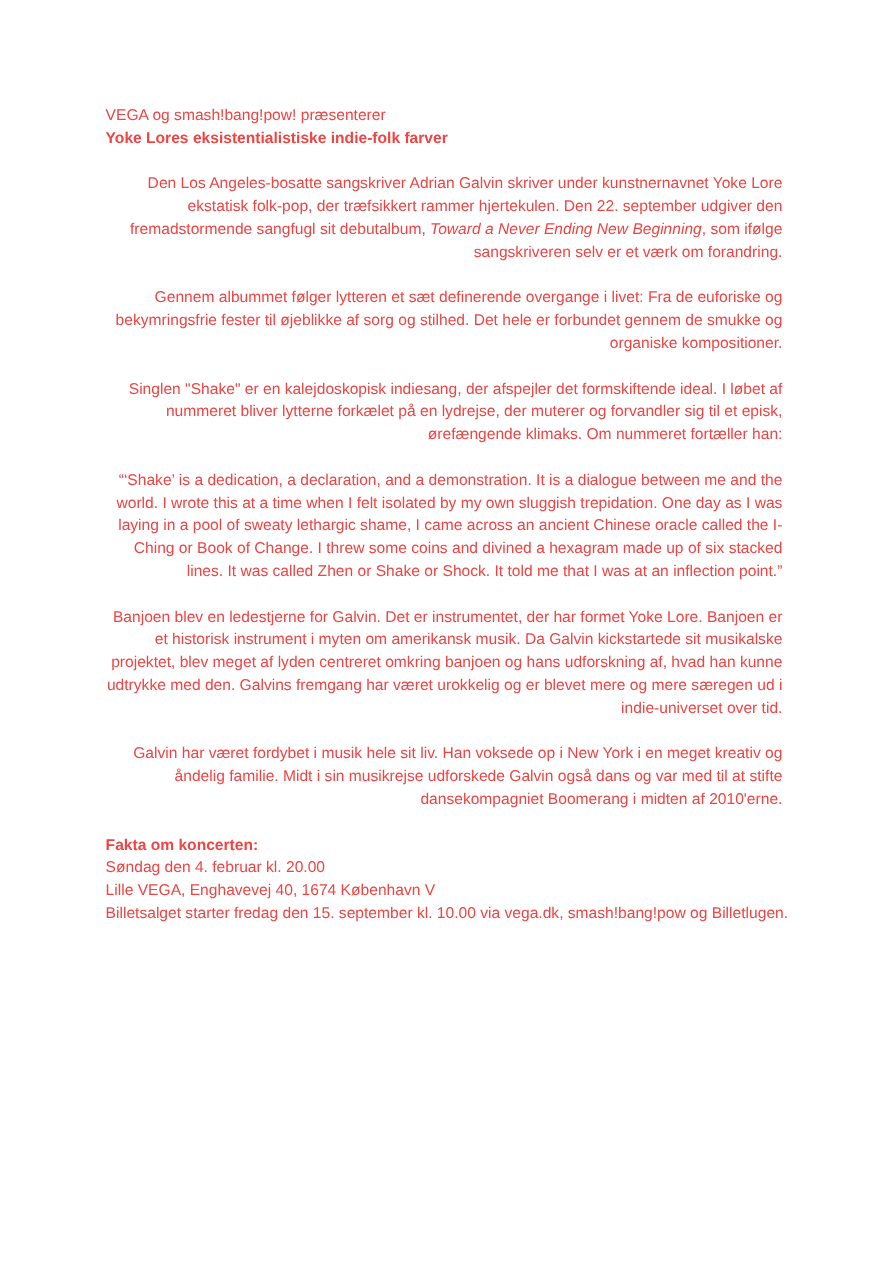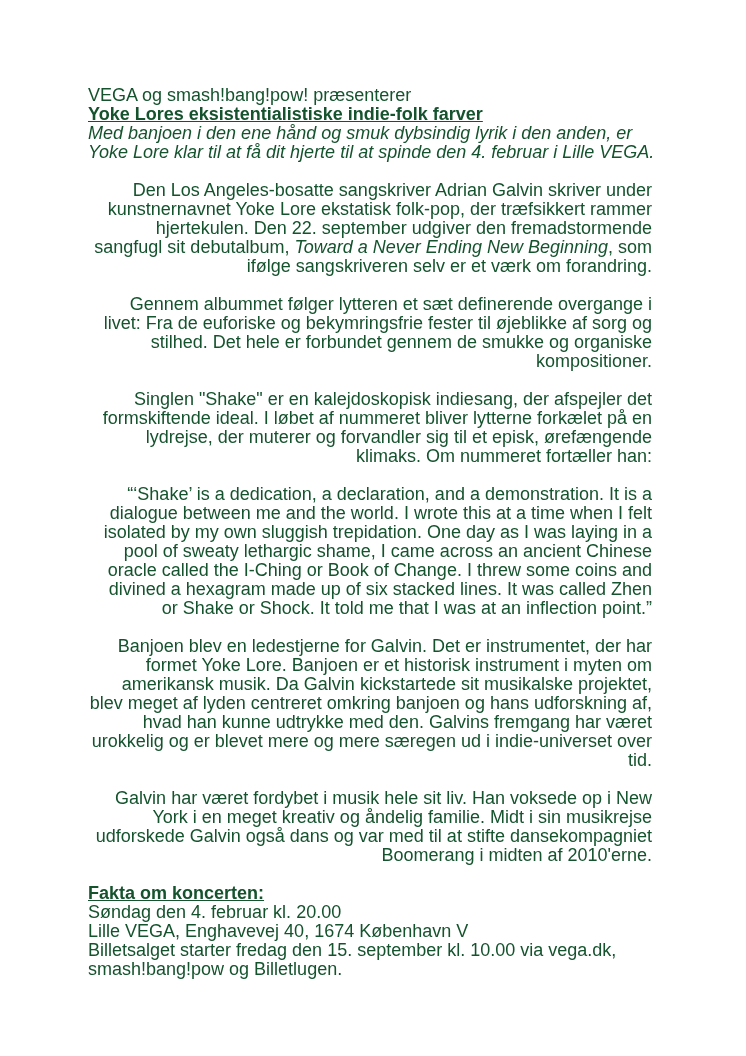--- a/index.html
+++ b/index.html
@@ -13,42 +13,41 @@
     height: 1056px;
     background: #ffffff;
     overflow: hidden;
   }
   .content {
     position: absolute;
     left: 88px;
     top: 86px;
     width: 580px;
     font-family: "Liberation Sans", sans-serif;
-    font-size: 18px;
+    font-size: 13px;
     line-height: 19px;
-    color: #14532d;
+    color: #ef4444;
     -webkit-font-smoothing: antialiased;
   }
   .line { margin: 0; }
   .intro { margin: 0 0 19px 0; }
   .para { margin: 0 16px 19px 0; text-align: right; }
-  .bold { font-weight: 700; text-decoration: underline; }
+  .bold { font-weight: 700; }
   .italic { font-style: italic; }
   .facts { margin: 0; }
 </style>
 </head>
 <body>
 
 <div class="page">
   <div class="content">
 
     <div class="intro">
       <p class="line">VEGA og smash!bang!pow! præsenterer</p>
       <p class="line bold">Yoke Lores eksistentialistiske indie-folk farver</p>
-      <p class="line italic">Med banjoen i den ene hånd og smuk dybsindig lyrik i den anden, er Yoke Lore klar til at få dit hjerte til at spinde den 4. februar i Lille VEGA.</p>
     </div>
 
     <p class="para"><span>Den Los Angeles-bosatte sangskriver Adrian Galvin skriver under kunstnernavnet Yoke Lore ekstatisk folk-pop, der træfsikkert rammer hjertekulen. Den 22. september udgiver den fremadstormende sangfugl sit debutalbum, </span><span class="italic">Toward a Never Ending New Beginning</span><span>, som ifølge sangskriveren selv er et værk om forandring.</span></p>
 
     <p class="para">Gennem albummet følger lytteren et sæt definerende overgange i livet: Fra de euforiske og bekymringsfrie fester til øjeblikke af sorg og stilhed. Det hele er forbundet gennem de smukke og organiske kompositioner.</p>
 
     <p class="para">Singlen "Shake" er en kalejdoskopisk indiesang, der afspejler det formskiftende ideal. I løbet af nummeret bliver lytterne forkælet på en lydrejse, der muterer og forvandler sig til et episk, ørefængende klimaks. Om nummeret fortæller han:</p>
 
     <p class="para">“‘Shake’ is a dedication, a declaration, and a demonstration. It is a dialogue between me and the world. I wrote this at a time when I felt isolated by my own sluggish trepidation. One day as I was laying in a pool of sweaty lethargic shame, I came across an ancient Chinese oracle called the I-Ching or Book of Change. I threw some coins and divined a hexagram made up of six stacked lines. It was called Zhen or Shake or Shock. It told me that I was at an inflection point.”</p>
 

